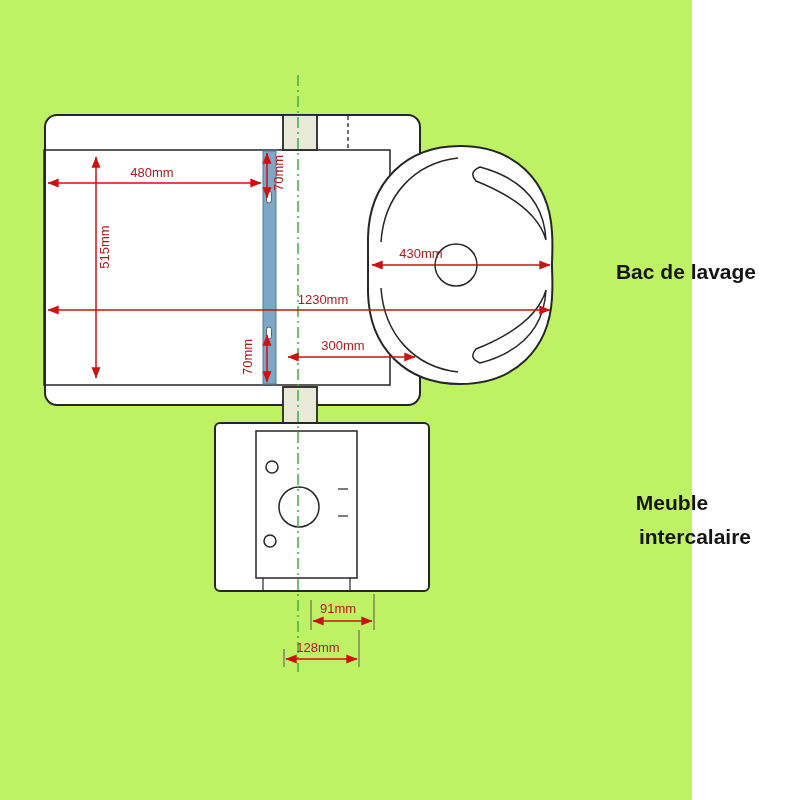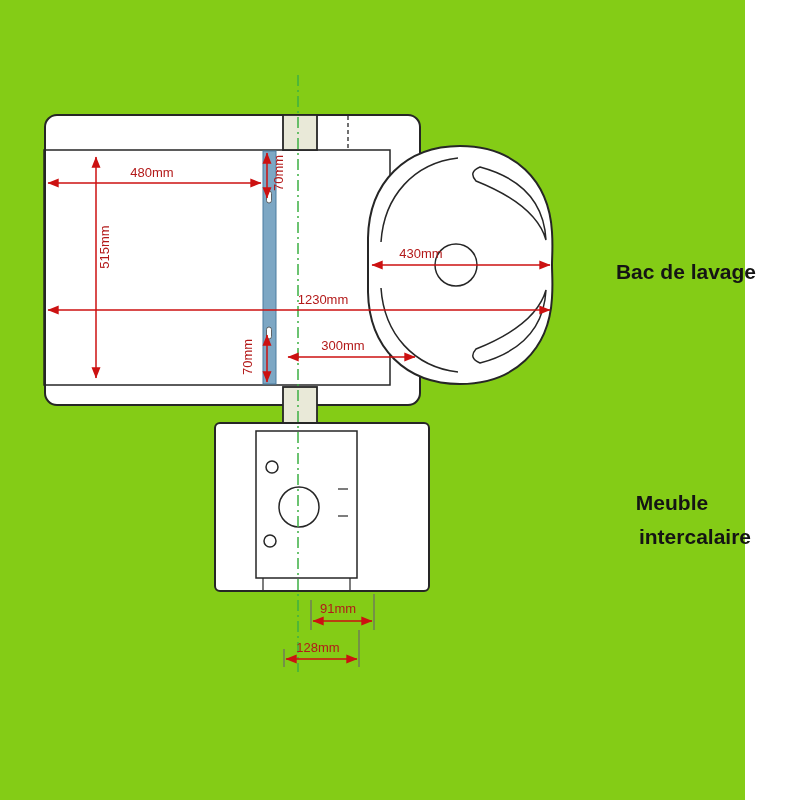--- a/index.html
+++ b/index.html
@@ -1,17 +1,17 @@
 <!DOCTYPE html>
 <html><head>
 <meta charset="utf-8">
 <style>
   html, body { margin: 0; padding: 0; background: #ffffff; }
   .stage {
-    width: 745px; height: 800px; position: relative; background: #84cc16;
+    width: 692px; height: 800px; position: relative; background: #bef264;
     font-family: "Liberation Sans", sans-serif;
   }
   svg { display: block; }
   .outline  { fill: #ffffff; stroke: #262626; stroke-width: 2; }
   .thinline { fill: none;    stroke: #262626; stroke-width: 1.5; }
   .hidden-edge { fill: none; stroke: #262626; stroke-width: 1.3; stroke-dasharray: 4 3; }
   .ext { stroke: #6a6a6a; stroke-width: 1.2; }
   .dim { stroke: #cc1111; stroke-width: 1.5; fill: none; }
   .slot { fill: #ffffff; stroke: #444444; stroke-width: 0.8; }
   .tick { stroke: #262626; stroke-width: 1.2; }

